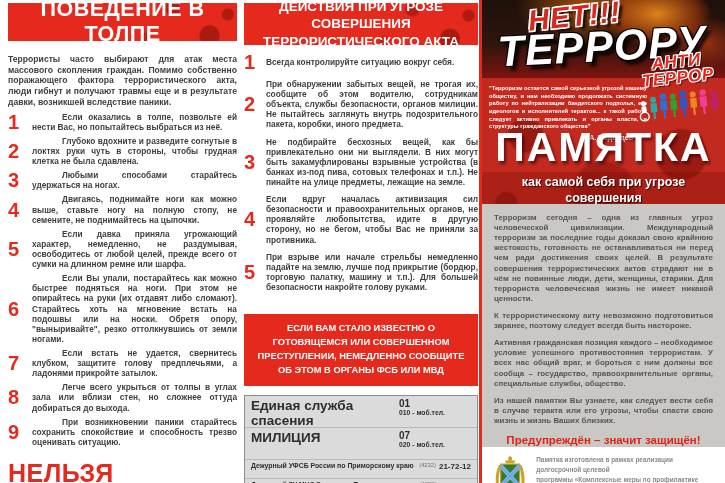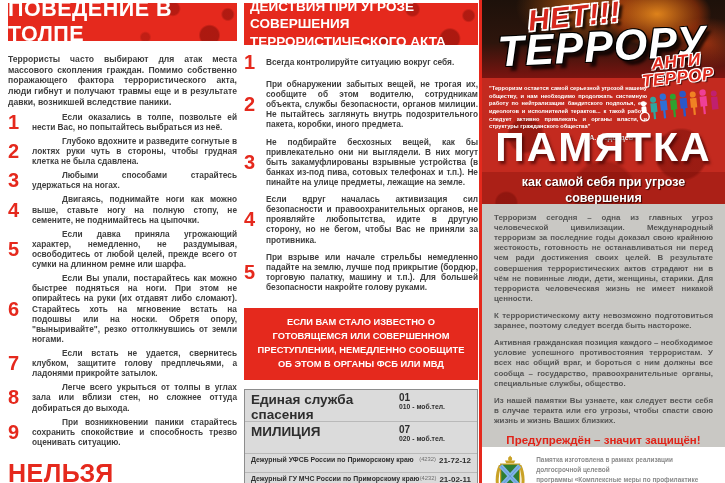--- a/index.html
+++ b/index.html
@@ -8,21 +8,21 @@
 
   
   .banner{
     background:
       radial-gradient(circle at 88% 85%, rgba(125,12,6,.55) 0 9px, transparent 11px),
       radial-gradient(circle at 72% 15%, rgba(125,12,6,.45) 0 6px, transparent 8px),
       radial-gradient(circle at 96% 30%, rgba(125,12,6,.5) 0 5px, transparent 7px),
       radial-gradient(circle at 60% 90%, rgba(125,12,6,.35) 0 4px, transparent 6px),
       #e5291d;
     color:#fff;font-weight:bold;display:flex;align-items:center;justify-content:center;
-    margin-top:3px;}
+    text-align:center;margin-top:3px;}
   .banner-left{height:38px;font-size:21.5px;letter-spacing:.5px;}
   .banner-mid{height:42px;font-size:13.5px;line-height:1.3;padding:0 6px;}
 
   
   .col-left{position:absolute;left:8px;top:0;width:229px;}
   .col-mid{position:absolute;left:244px;top:0;width:234px;}
   .vline{position:absolute;left:479px;top:0;width:3px;height:483px;background:#e5291d;}
 
   .intro{margin:13px 0 4px 0;font-size:8.6px;font-weight:bold;color:#3f3f3f;
          text-align:justify;line-height:1.25;}
@@ -30,21 +30,21 @@
   .nitem{display:flex;align-items:center;margin-top:4px;}
   .num{color:#e5291d;font-weight:bold;font-size:20px;width:24px;flex:none;line-height:1;}
   .ntext{font-size:8.3px;font-weight:bold;color:#3f3f3f;text-align:justify;
          line-height:1.22;flex:1;}
   .col-left .ntext{text-indent:30px;}
   .col-mid .nitem{margin-top:7px;}
   .col-mid .num{width:22px;}
 
   .nelzya{margin-top:12px;color:#e5291d;font-weight:bold;font-size:25px;letter-spacing:.5px;}
 
-  .alert-box{margin-top:16px;background:#e5291d;color:#fff;font-weight:bold;font-size:9.3px;
+  .alert-box{margin-top:22px;background:#e5291d;color:#fff;font-weight:bold;font-size:9.3px;
              text-align:center;line-height:1.5;padding:8px 8px;}
 
   
   .ptable{margin-top:9px;border:1px solid #8d8d8d;background:#dbdbdb;}
   .prow{display:flex;align-items:flex-start;border-bottom:1px solid #b9b9b9;padding:2px 6px;}
   .prow:last-child{border-bottom:none;}
   .phead{height:27px;}
   .plabel-big{flex:1;font-size:13.5px;font-weight:bold;color:#2e2e2e;}
   .pcell{width:72px;flex:none;}
   .pshort{font-size:10px;font-weight:bold;color:#2e2e2e;}

